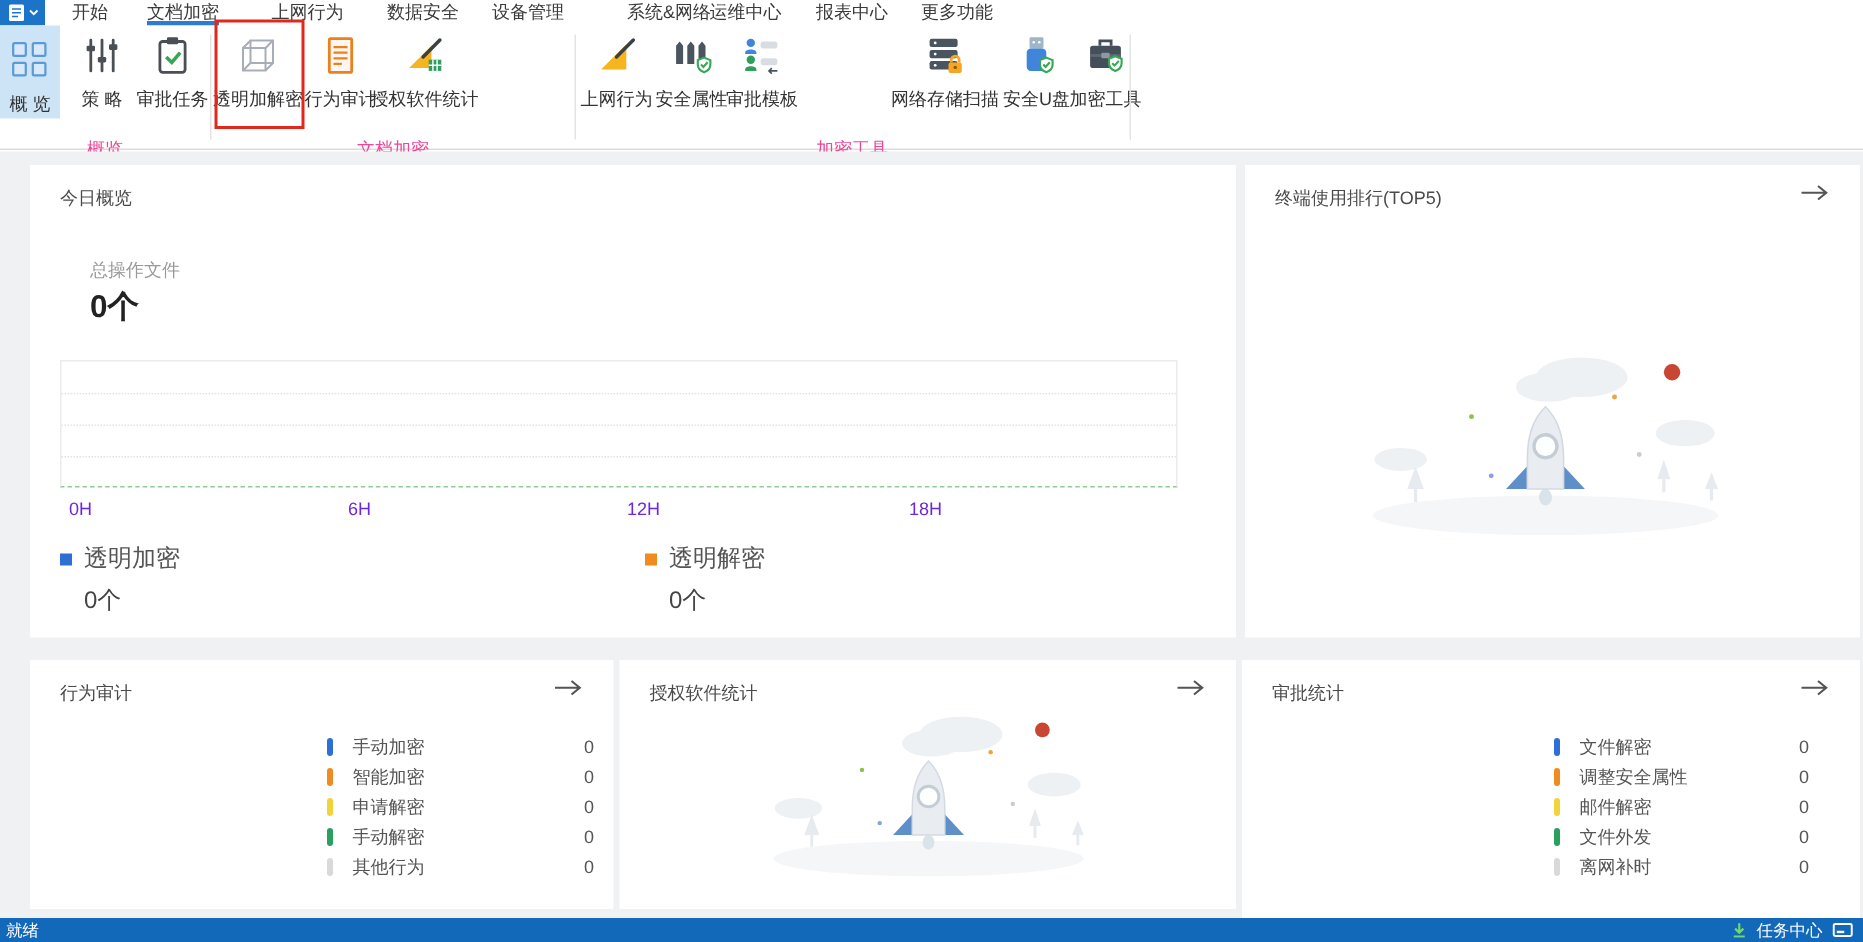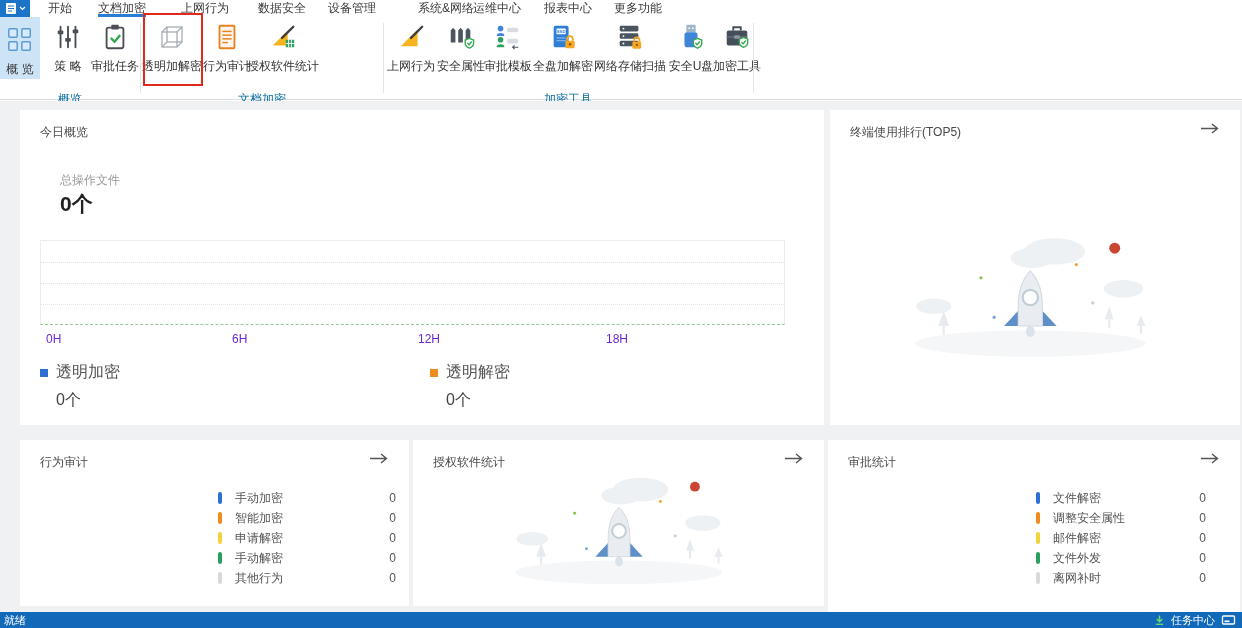--- a/index.html
+++ b/index.html
@@ -14,21 +14,21 @@
   .tab.active{border-bottom:3px solid #2b7cd3;}
 
   
   #ribbon{position:absolute;left:0;top:17px;width:1242px;height:83px;background:#fff;border-bottom:1px solid #dcdcdc;}
   #overview-btn{position:absolute;left:0;top:0;width:40px;height:62px;background:#cde4f6;text-align:center;cursor:pointer;}
   #overview-btn .rb-icon{margin-top:5px;}
   .rb-item{position:absolute;top:2px;text-align:center;cursor:pointer;}
   .rb-icon{height:36px;display:flex;align-items:center;justify-content:center;}
   .rb-label{font-size:12px;color:#333;margin-top:3px;white-space:nowrap;}
   .rb-divider{position:absolute;top:6px;height:70px;width:1px;background:#e4e4e4;}
-  .group-label{position:absolute;top:74px;font-size:12px;color:#0369a1;transform:translateX(-50%);white-space:nowrap;}
+  .group-label{position:absolute;top:74px;font-size:12px;color:#ec4899;transform:translateX(-50%);white-space:nowrap;}
   #red-highlight{position:absolute;left:143px;top:-4px;width:60px;height:73px;border:2px solid #e0281c;pointer-events:none;}
 
   
   #main{position:absolute;left:0;top:101px;width:1242px;height:511px;background:#f0f1f3;}
   .card{position:absolute;background:#fff;}
   .card-title{position:absolute;left:20px;top:14px;font-size:12px;color:#4a4a4a;}
   .card-arrow{position:absolute;right:20px;top:12px;cursor:pointer;}
 
   #card-today{left:20px;top:9px;width:804px;height:315px;}
   .metric-label{position:absolute;left:40px;top:62px;font-size:12px;color:#999;}
@@ -226,37 +226,20 @@
           <rect x="14" y="5" width="12" height="5" rx="2" fill="#d9dde2"></rect>
           <circle cx="7" cy="18" r="3" fill="#2f9e5f"></circle>
             <path d="M3 25 c0 -3 8 -3 8 0 v1 h-8 z" fill="#2f9e5f"></path>
           <rect x="14" y="17" width="12" height="5" rx="2" fill="#d9dde2"></rect>
           <path d="M26 26 h-6 m2 -2 l-2 2 l2 2" stroke="#4a5560" stroke-width="1.2" fill="none"></path>
         </svg>
       </div>
       <div class="rb-label">审批模板</div>
     </div>
 
-    <div class="rb-item" style="left:531px;width:64px">
-      <div class="rb-icon">
-        <svg width="28" height="28" viewBox="0 0 30 30">
-          <rect x="5" y="3" width="16" height="23" rx="2" fill="#2f7fd6"></rect>
-          <rect x="8" y="6" width="10" height="6" rx="1" fill="#fff"></rect>
-          <text x="13" y="11" font-size="4.6" fill="#2f7fd6" text-anchor="middle" font-weight="bold" font-family="Liberation Sans, sans-serif">SSD</text>
-          <g stroke="#9cc3ec" stroke-width="1">
-              <line x1="8" y1="16" x2="18" y2="16"></line>
-              <line x1="8" y1="19" x2="18" y2="19"></line>
-            </g>
-          <path d="M19.5 19 v-2 a3 3 0 0 1 6 0 v2" fill="none" stroke="#f6a623" stroke-width="2"></path>
-          <rect x="17.5" y="19" width="10" height="8" rx="1.5" fill="#f6a623"></rect>
-          <circle cx="22.5" cy="22.8" r="1.3" fill="#8a5a00"></circle>
-        </svg>
-      </div>
-      <div class="rb-label">全盘加解密</div>
-    </div>
 
     <div class="rb-item" style="left:592px;width:76px">
       <div class="rb-icon">
         <svg width="28" height="28" viewBox="0 0 30 30">
           <g fill="#4a5560">
             <rect x="4" y="3" width="20" height="6" rx="1.5"></rect>
               <rect x="4" y="11" width="20" height="6" rx="1.5"></rect>
               <rect x="4" y="19" width="20" height="6" rx="1.5"></rect>
           </g>
           <g fill="#fff">

